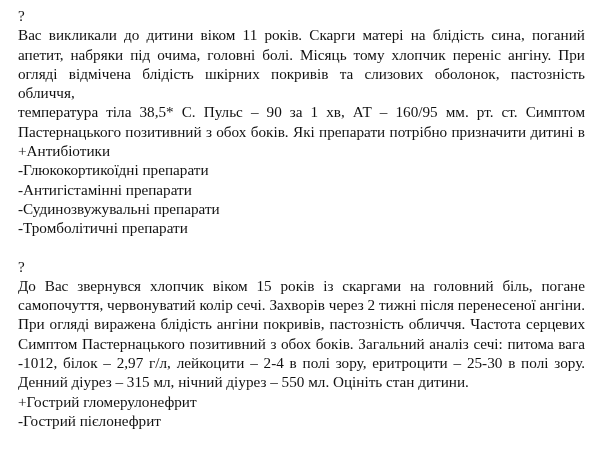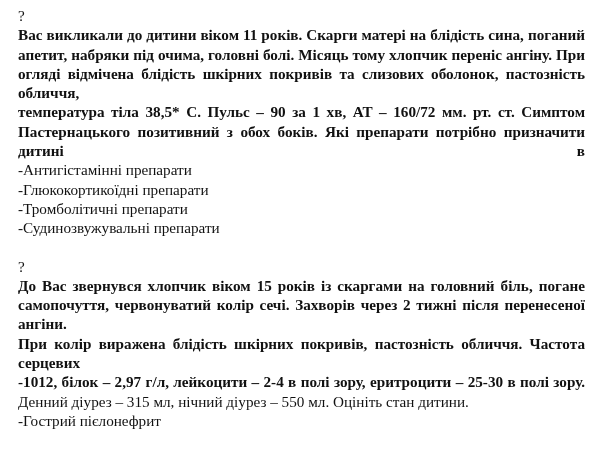--- a/index.html
+++ b/index.html
@@ -26,56 +26,58 @@
     }
     .stem {
       line-height: 19.3px;
       text-align: justify;
       text-align-last: left;
     }
     .stem-line.just {
       text-align: justify;
       text-align-last: justify;
       white-space: normal;
-      font-weight: bold;
     }
     .question + .question {
       margin-top: 19px;
     }
   </style>
 </head>
 <body>
 
 <div class="page">
 
   <div class="question">
     <div class="q-mark">?</div>
     <div class="stem">
       <div class="stem-line just">Вас викликали до дитини віком 11 років. Скарги матері на блідість сина, поганий</div>
       <div class="stem-line just">апетит, набряки під очима, головні болі. Місяць тому хлопчик переніс ангіну. При</div>
       <div class="stem-line just">огляді відмічена блідість шкірних покривів та слизових оболонок, пастозність обличчя,</div>
-      <div class="stem-line just">температура тіла 38,5* С.  Пульс – 90 за 1 хв, АТ – 160/72 мм. рт. ст. Симптом</div>
+      <div class="stem-line just">температура тіла 38,5* С.  Пульс – 90 за 1 хв, АТ – 160/95 мм. рт. ст. Симптом</div>
       <div class="stem-line just">Пастернацького позитивний з обох боків. Які препарати потрібно призначити дитині в</div>
     </div>
     <div class="options">
+      <div class="option">+Антибіотики</div>
+      <div class="option">-Глюкокортикоїдні препарати</div>
       <div class="option">-Антигістамінні препарати</div>
-      <div class="option">-Глюкокортикоїдні препарати</div>
+      <div class="option">-Судинозвужувальні препарати</div>
       <div class="option">-Тромболітичні препарати</div>
-      <div class="option">-Судинозвужувальні препарати</div>
     </div>
   </div>
 
   <div class="question">
     <div class="q-mark">?</div>
     <div class="stem">
       <div class="stem-line just">До Вас звернувся хлопчик віком 15 років із скаргами на головний біль, погане</div>
       <div class="stem-line just">самопочуття, червонуватий колір сечі. Захворів через 2 тижні після перенесеної ангіни.</div>
-      <div class="stem-line just">При колір виражена блідість шкірних покривів, пастозність обличчя. Частота серцевих</div>
+      <div class="stem-line just">При огляді виражена блідість ангіни покривів, пастозність обличчя. Частота серцевих</div>
+      <div class="stem-line just">Симптом Пастернацького позитивний з обох боків.  Загальний аналіз сечі: питома вага</div>
       <div class="stem-line just">-1012, білок – 2,97  г/л, лейкоцити – 2-4 в полі зору, еритроцити – 25-30  в полі зору.</div>
       <div class="stem-line">Денний діурез – 315 мл, нічний діурез – 550 мл. Оцініть стан дитини.</div>
     </div>
     <div class="options">
+      <div class="option">+Гострий гломерулонефрит</div>
       <div class="option">-Гострий пієлонефрит</div>
 
     </div>
   </div>
 
 </div>
 
 </body></html>

